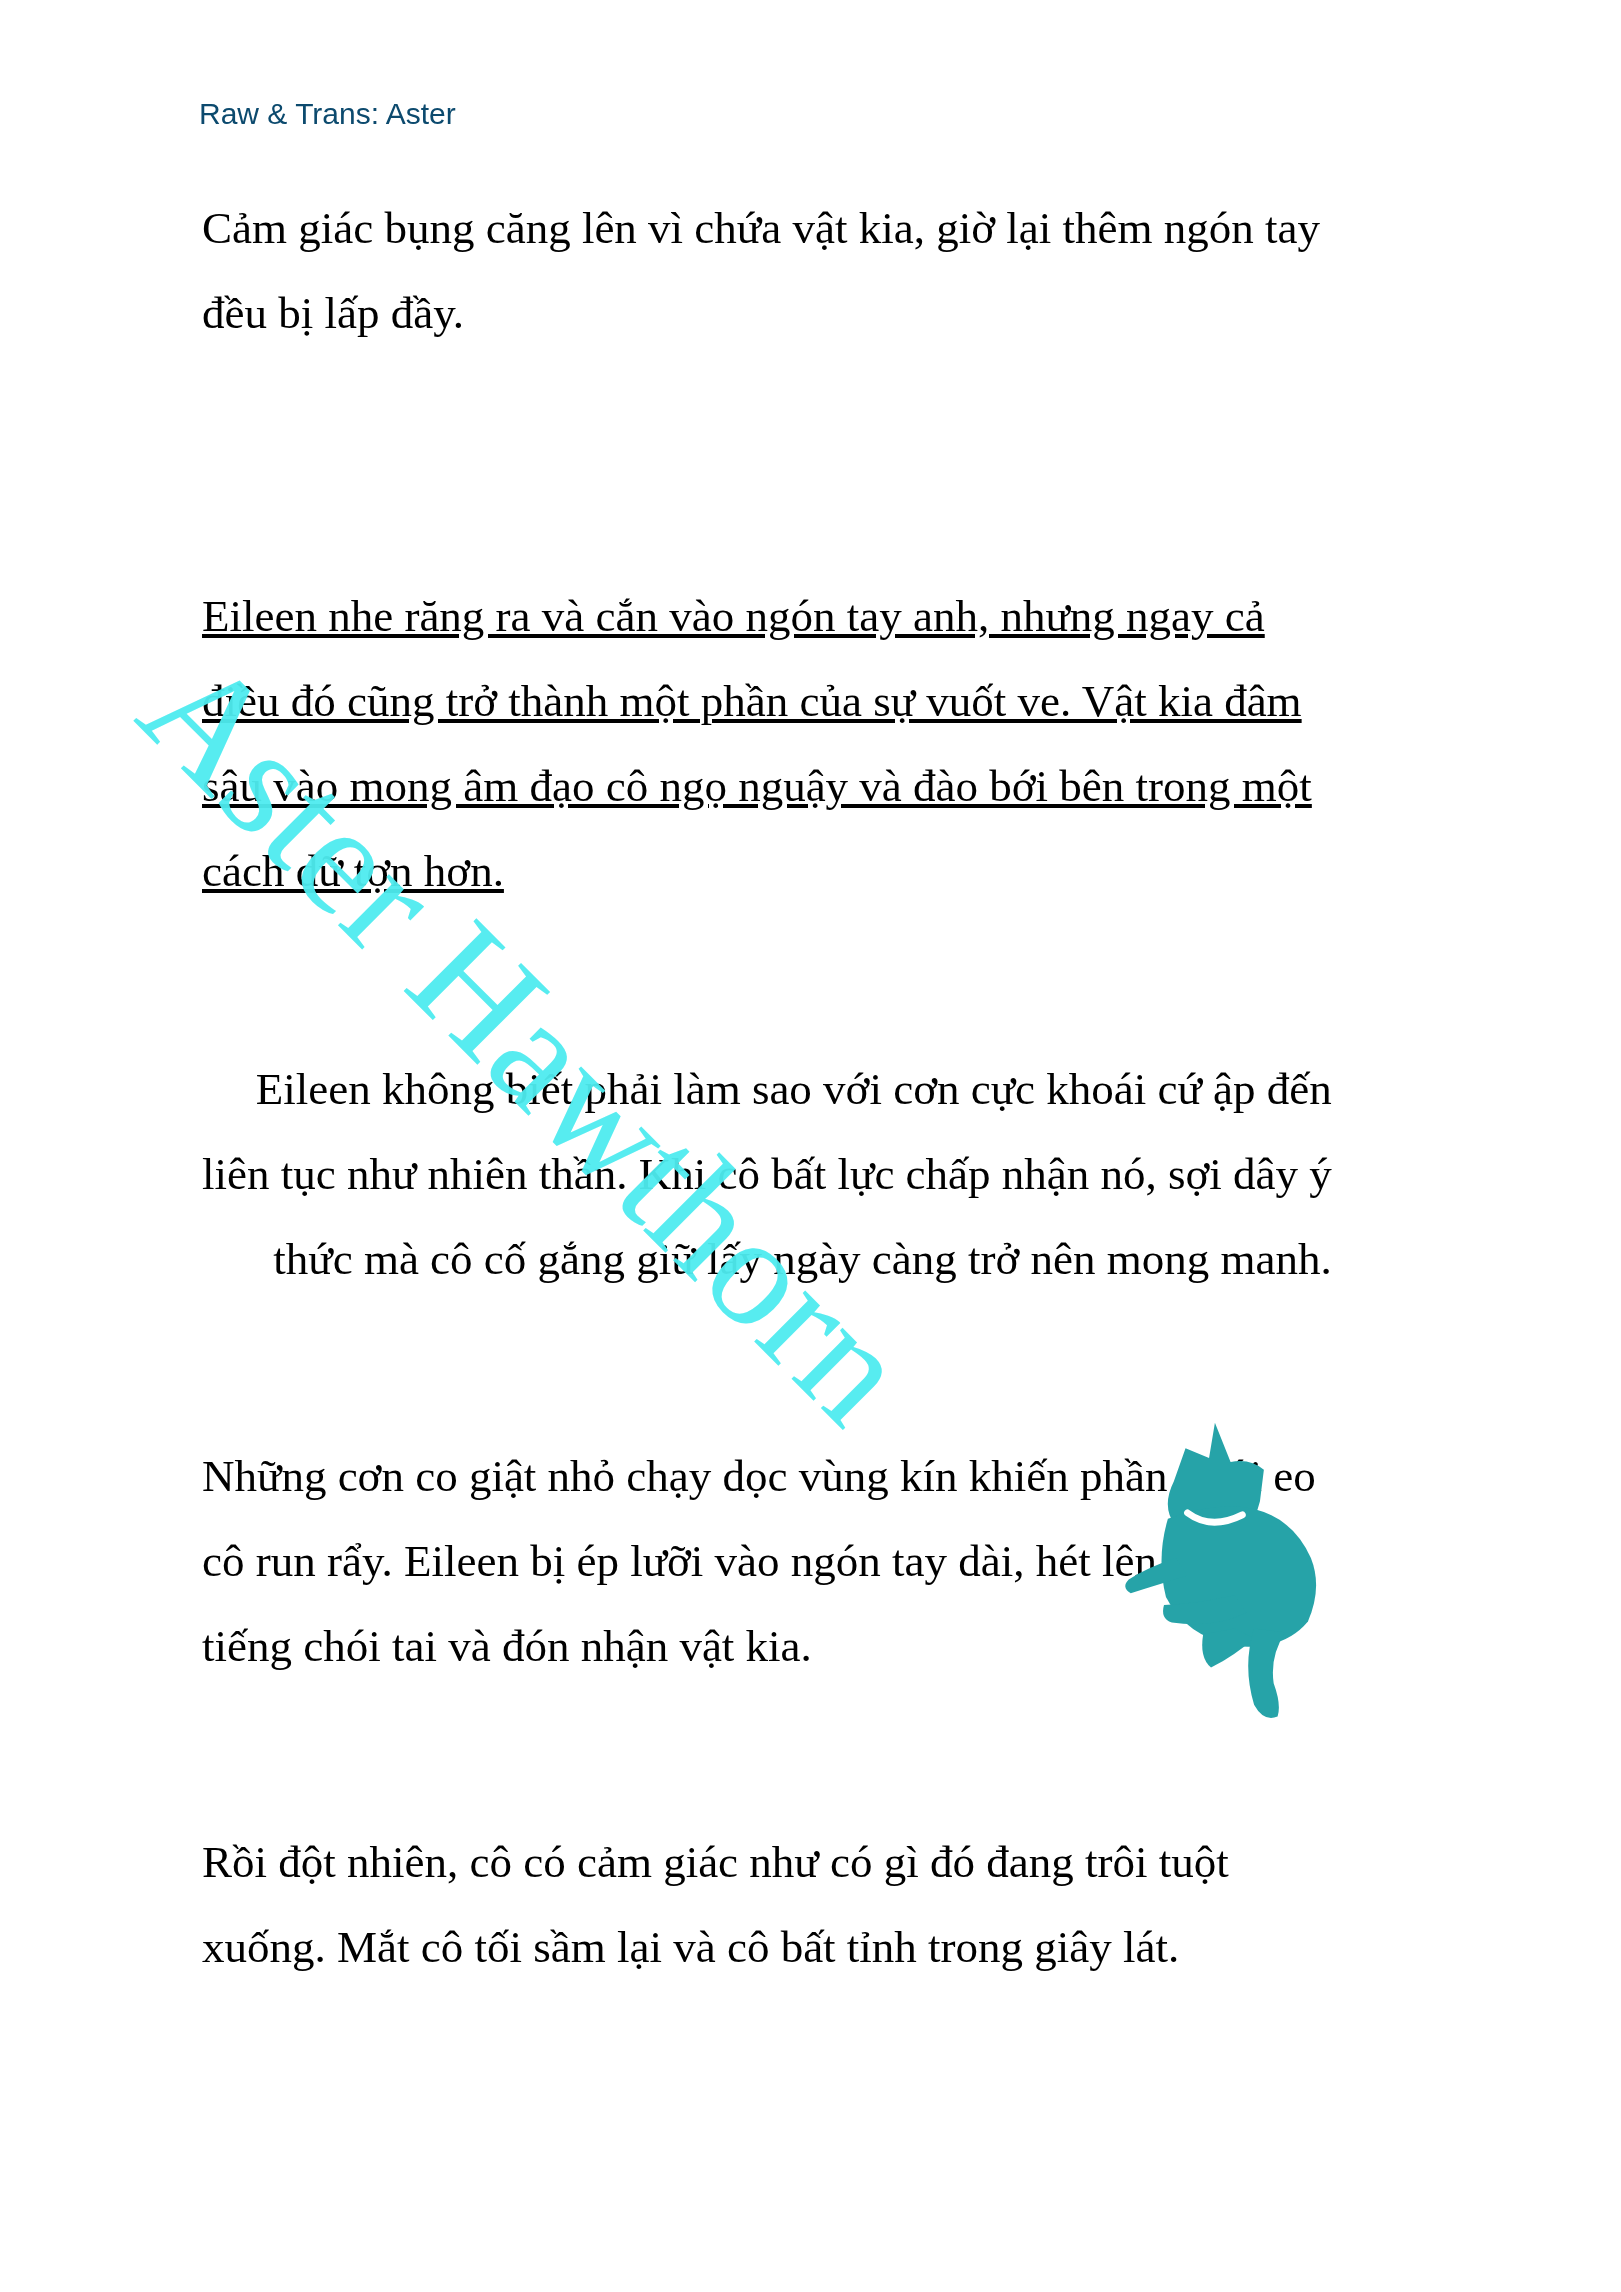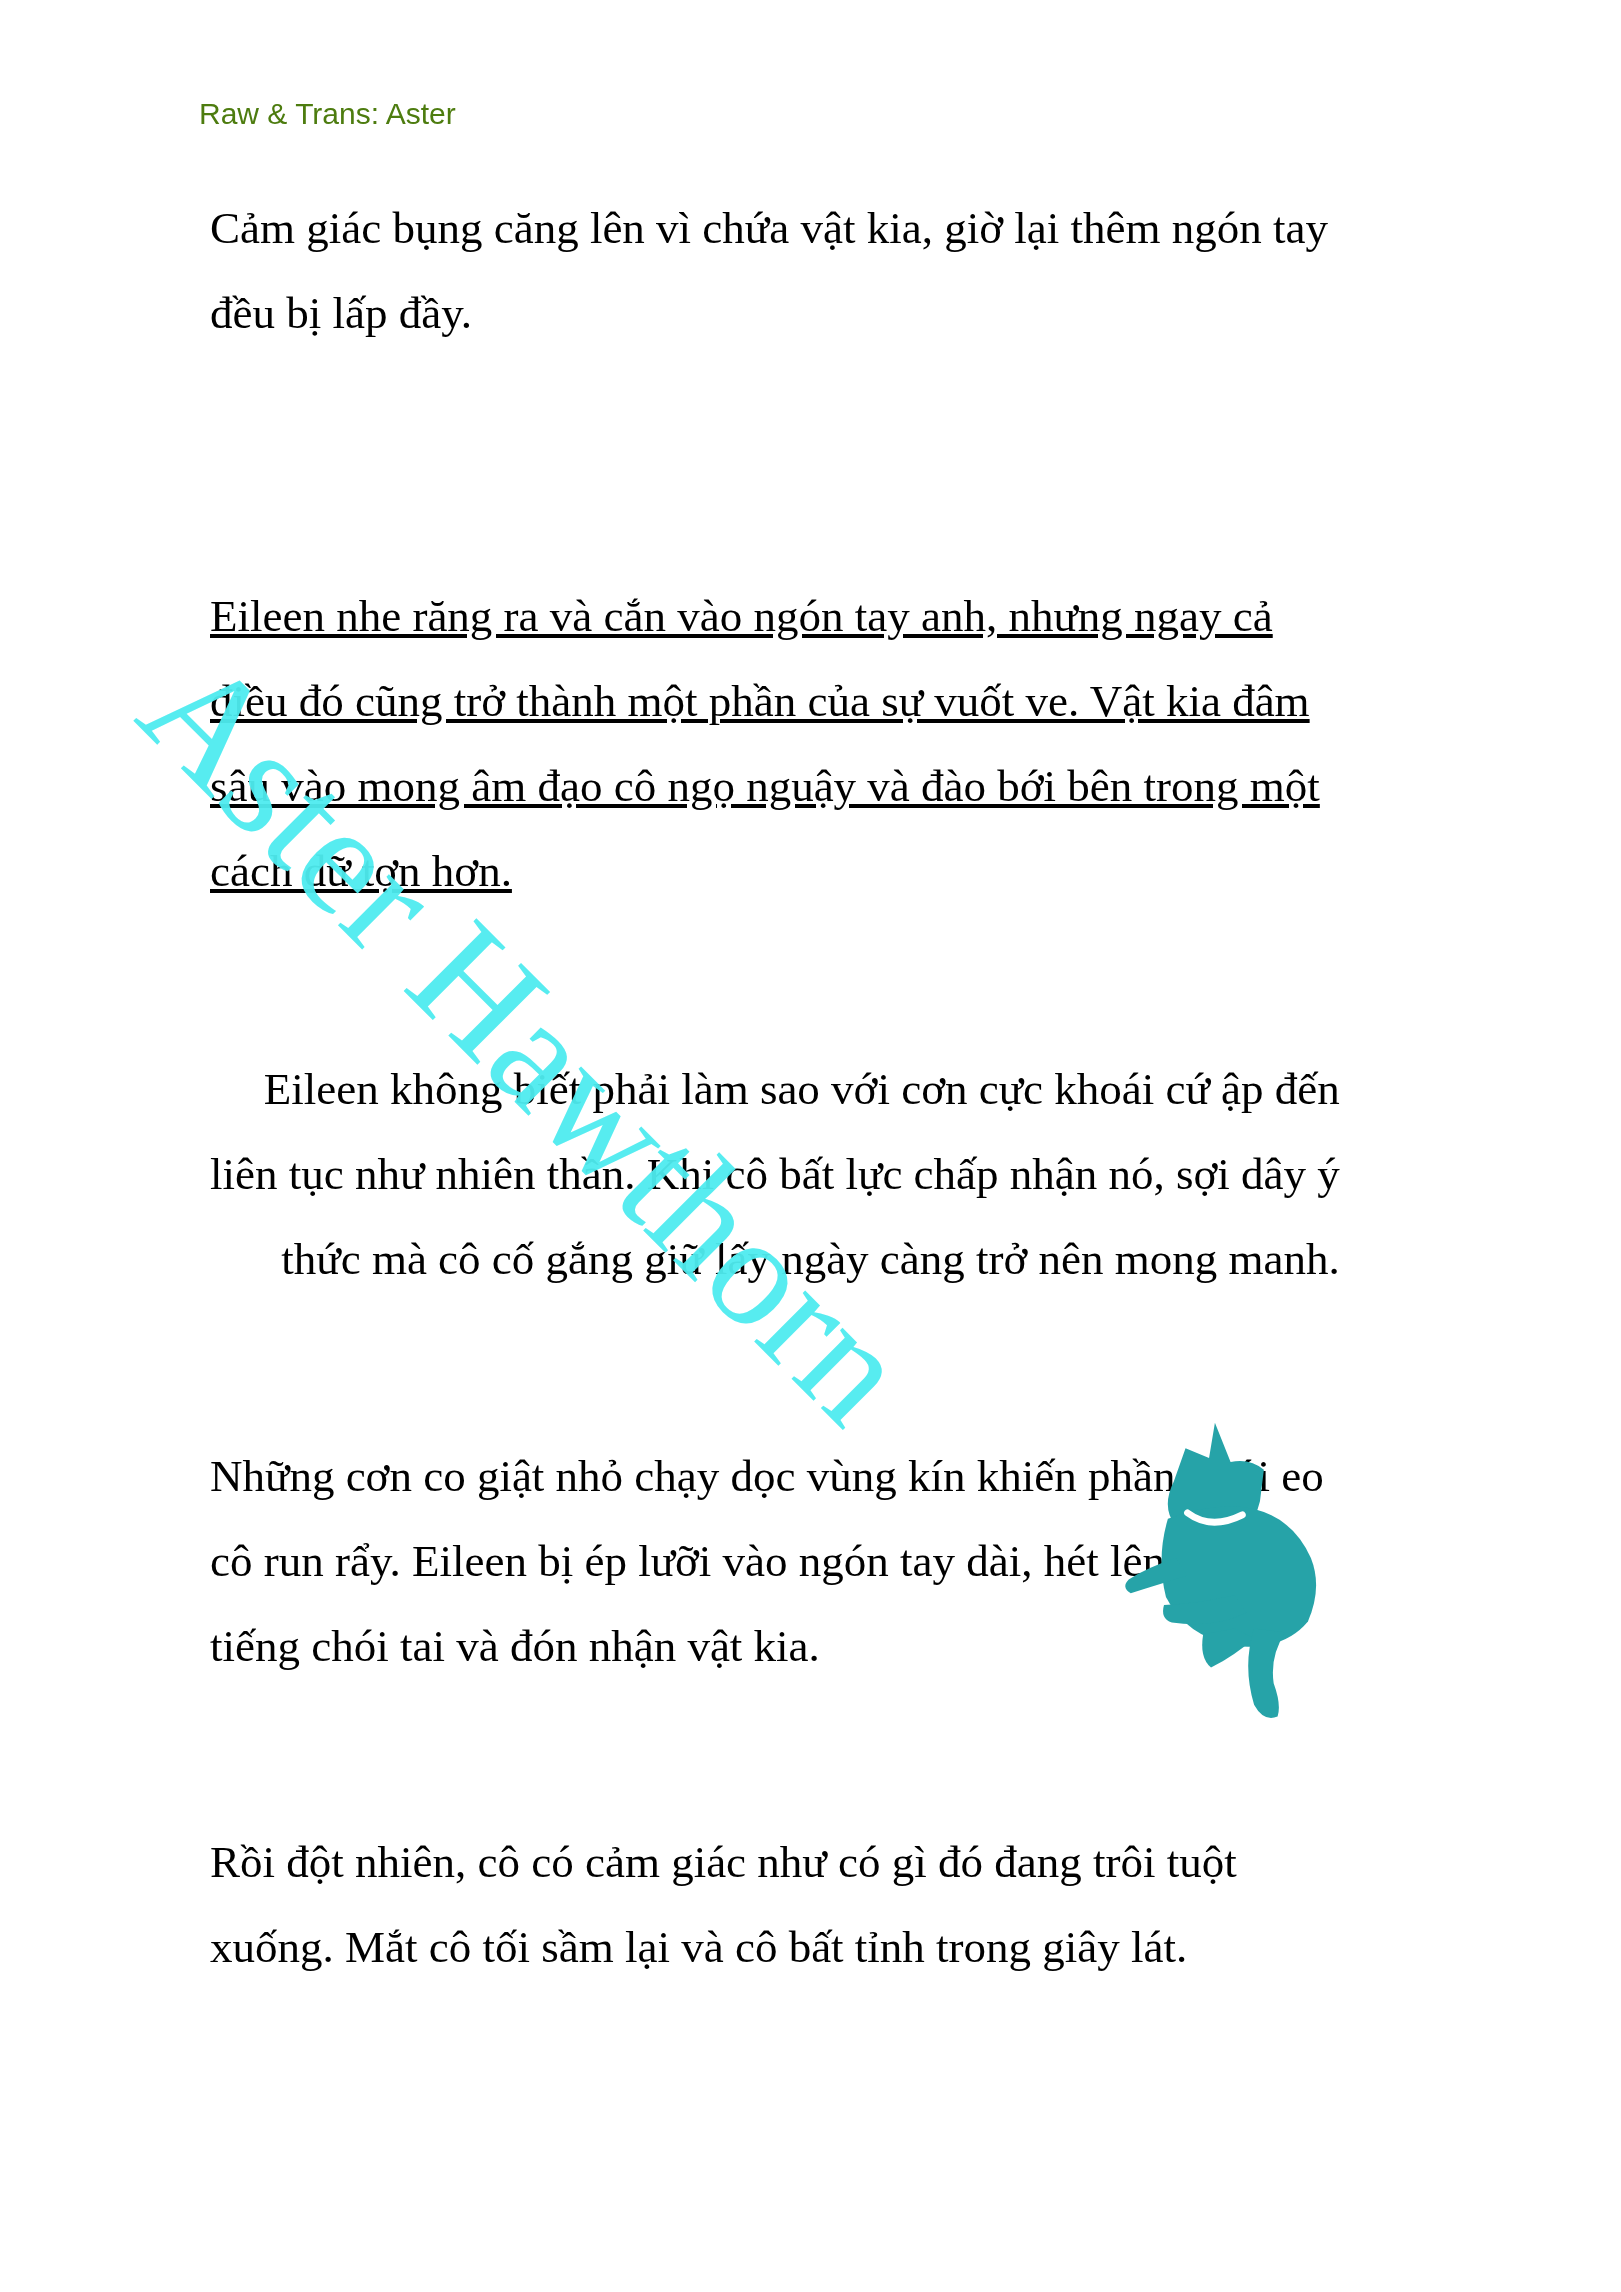--- a/index.html
+++ b/index.html
@@ -20,34 +20,34 @@
       height: 2293px;
       background: #ffffff;
     }
     .header {
       position: absolute;
       left: 199px;
       top: 96px;
       font-family: "Liberation Sans", sans-serif;
       font-size: 30px;
       line-height: 35px;
-      color: #4d7c0f;
+      color: #0c4a6e;
       white-space: nowrap;
     }
     .body-text {
       position: absolute;
       left: 198px;
       top: 0;
       font-family: "Liberation Serif", serif;
       font-size: 45px;
       color: #000000;
     }
     .para {
       position: absolute;
-      left: 12px;
+      left: 4px;
       white-space: nowrap;
     }
     .line {
       display: block;
       height: 85px;
       line-height: 85px;
       white-space: nowrap;
     }
     .watermark {
       position: absolute;

